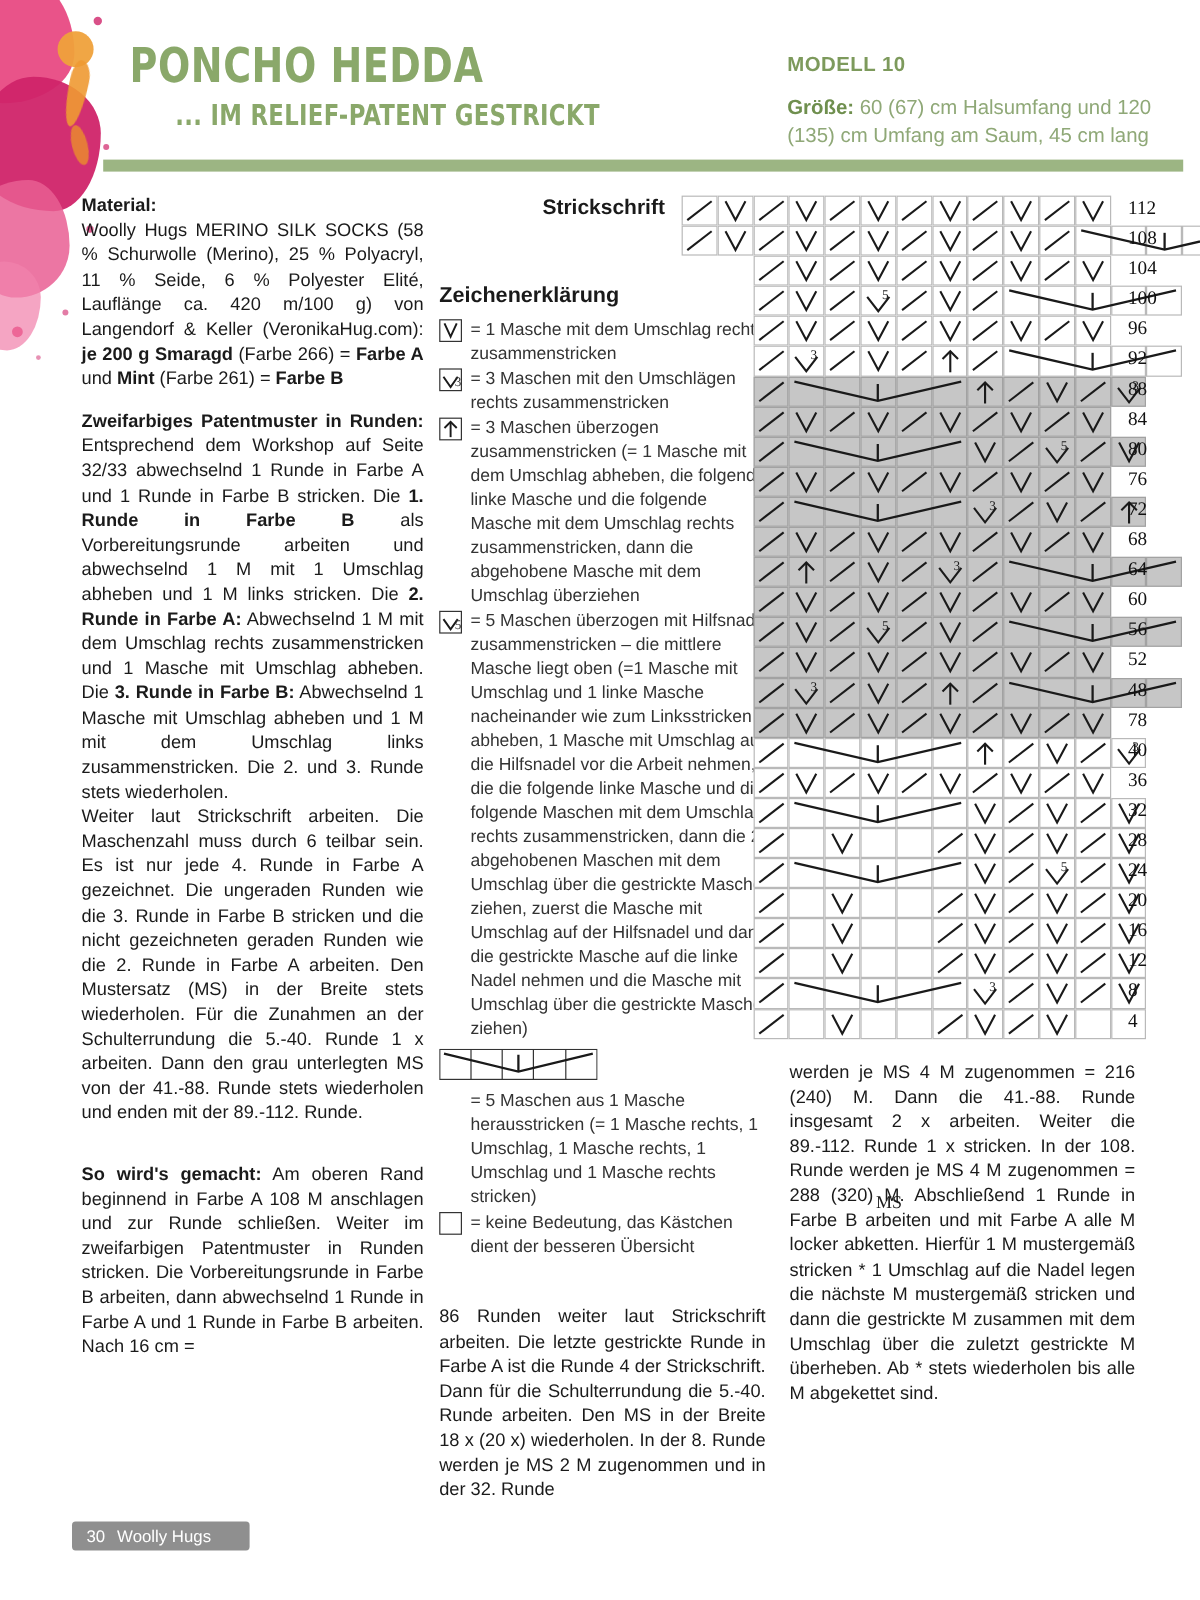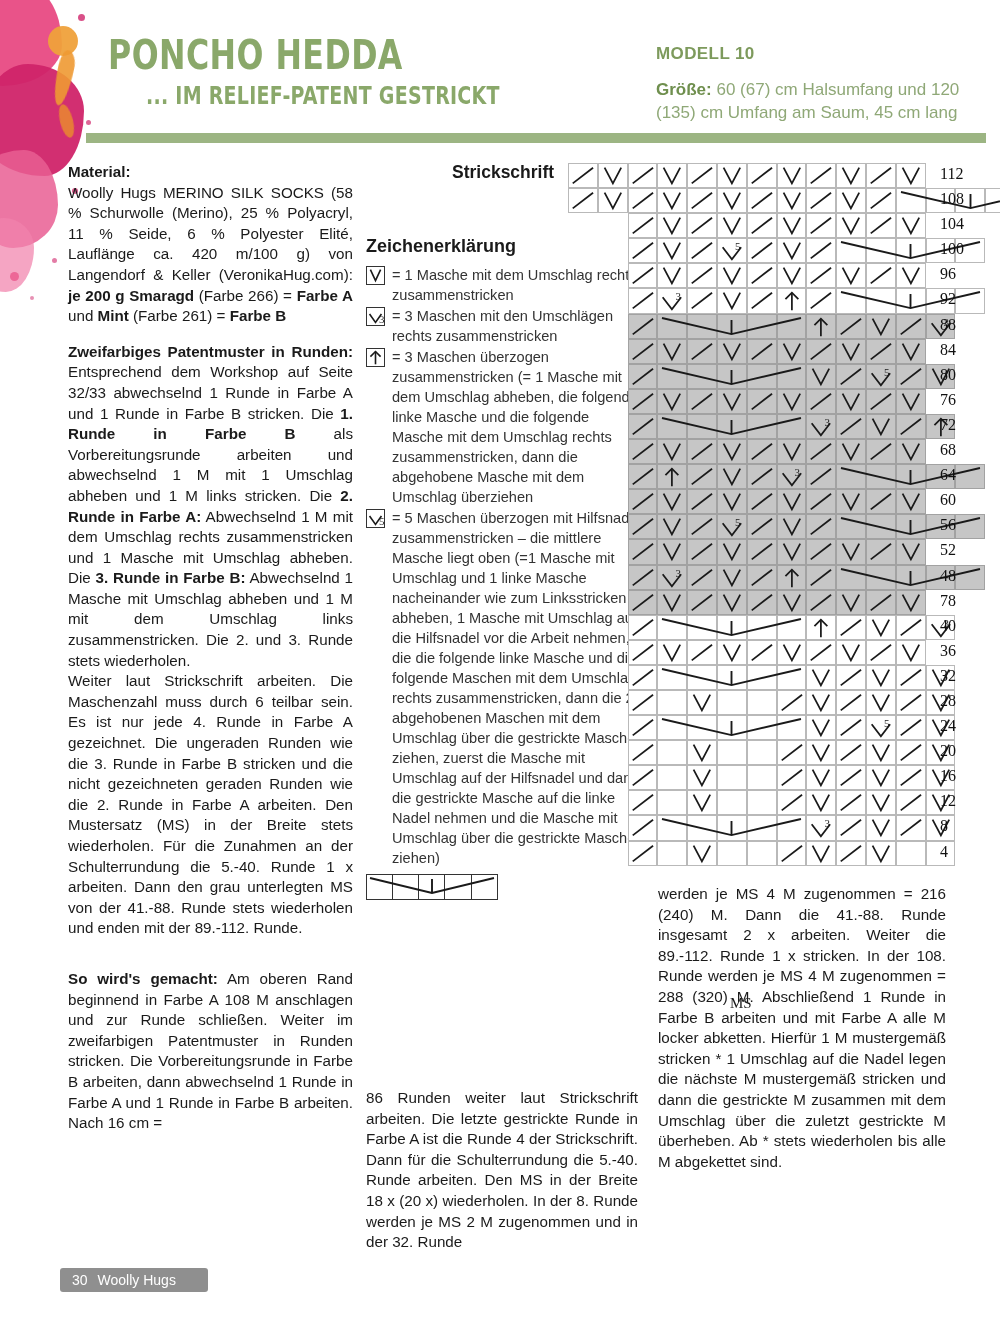--- a/index.html
+++ b/index.html
@@ -204,21 +204,31 @@
         <line x1="52.5" y1="0.5" x2="52.5" y2="25.5"></line>
         <line x1="78.5" y1="0.5" x2="78.5" y2="25.5"></line>
         <line x1="105.5" y1="0.5" x2="105.5" y2="25.5"></line>
       </g>
       <g stroke="#1a1a1a" stroke-width="1.9" fill="none">
         <path d="M4 4 L66 19 L128 4"></path>
         <line x1="66" y1="19" x2="66" y2="5"></line>
       </g>
     </svg>
   </div>
-
+  <div class="lrow">
+    <span class="lsym"></span>
+    <span class="ltxt">= 5 Maschen aus 1 Masche herausstricken (= 1 Masche rechts, 1 Umschlag, 1 Masche rechts, 1 Umschlag und 1 Masche rechts stricken)</span>
+  </div>
+
+  <div class="lrow">
+    <span class="lsym">
+      <span class="cellbox"></span>
+    </span>
+    <span class="ltxt">= keine Bedeutung, das Kästchen dient der besseren Übersicht</span>
+  </div>
 </div>
 
 <div class="col colM2">86 Runden weiter laut Strickschrift arbeiten. Die letzte gestrickte Runde in Farbe A ist die Runde 4 der Strickschrift. Dann für die Schulterrundung die 5.-40. Runde arbeiten. Den MS in der Breite 18 x (20 x) wiederholen. In der 8. Runde werden je MS 2 M zugenommen und in der 32. Runde</div>
 
 <div class="col colR">
   <p>werden je MS 4 M zugenommen = 216 (240) M. Dann die 41.-88. Runde insgesamt 2 x arbeiten. Weiter die 89.-112. Runde 1 x stricken. In der 108. Runde werden je MS 4 M zugenommen = 288 (320) M. Abschließend 1 Runde in Farbe B arbeiten und mit Farbe A alle M locker abketten. Hierfür 1 M mustergemäß stricken * 1 Umschlag auf die Nadel legen die nächste M mustergemäß stricken und dann die gestrickte M zusammen mit dem Umschlag über die zuletzt gestrickte M überheben. Ab * stets wiederholen bis alle M abgekettet sind.</p>
 </div>
 
 <div id="chart">
   <div class="grid" id="grid">

